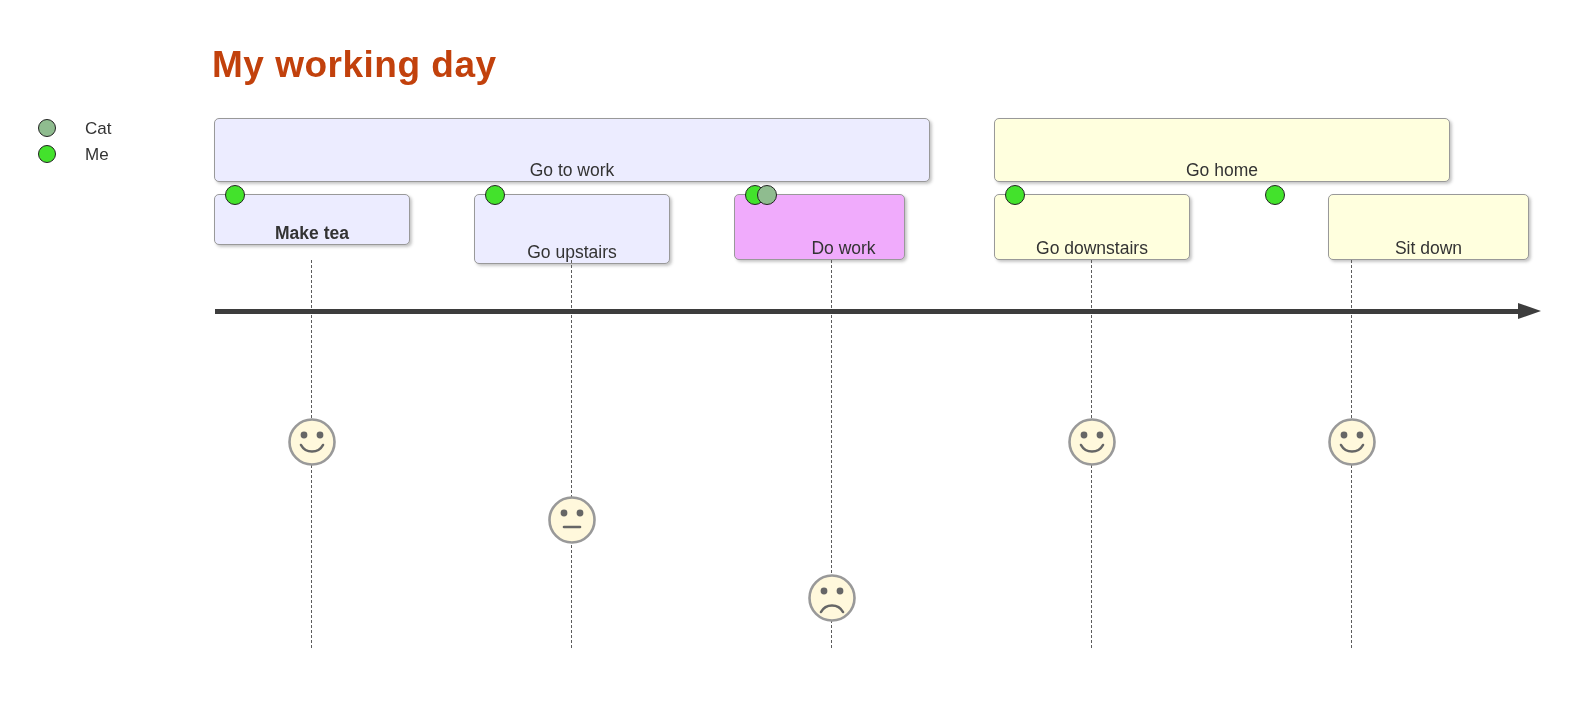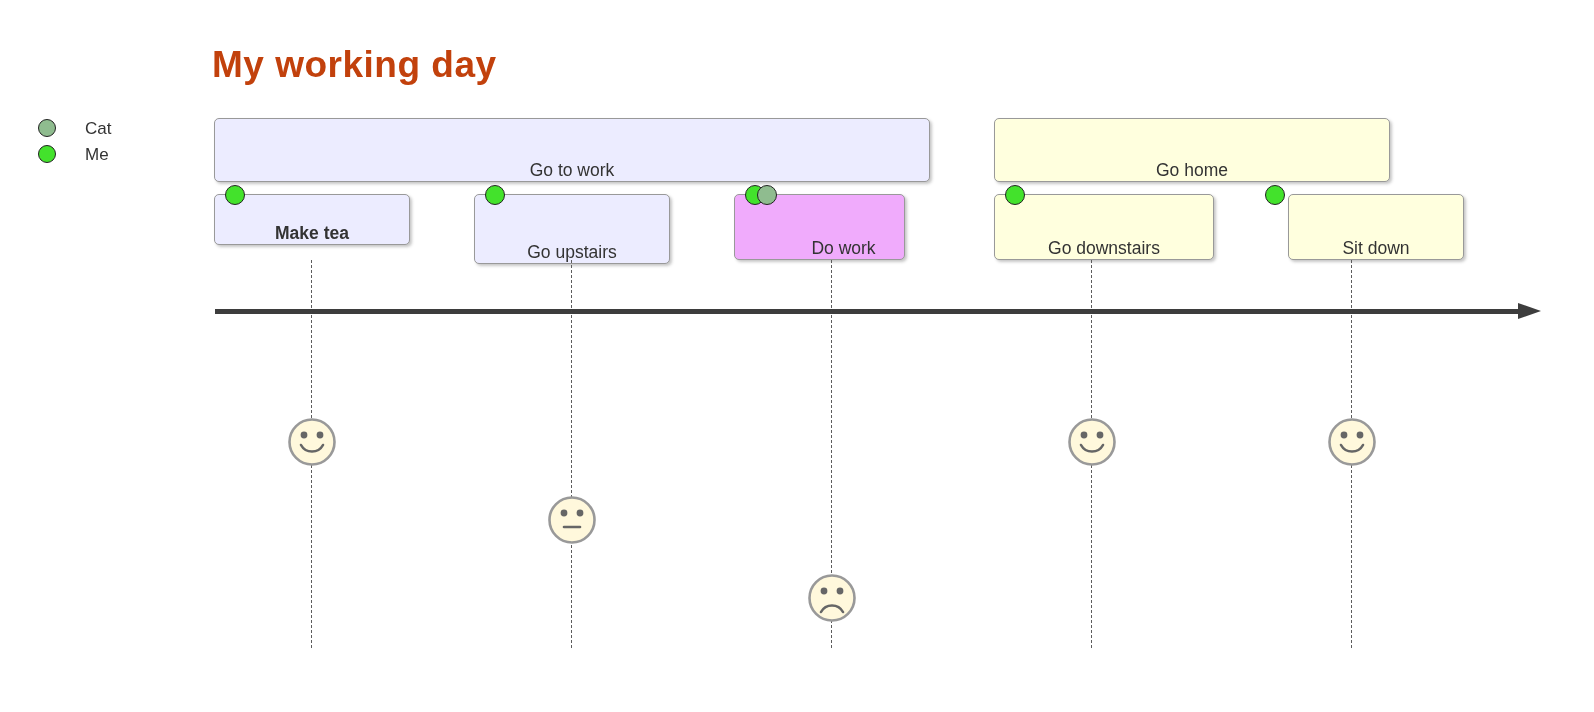--- a/index.html
+++ b/index.html
@@ -104,21 +104,21 @@
   </div>
       <div class="legend-item">
     <span class="legend-dot" style="background: rgb(67, 226, 44);"></span>
     <span class="legend-label">Me</span>
   </div>
     </div>
   <div id="layer-sections">
       <div class="box section-box" style="left: 214px; top: 118px; width: 716px; height: 64px; background: rgb(236, 236, 255);">
     <span>Go to work</span>
   </div>
-      <div class="box section-box" style="left: 994px; top: 118px; width: 396px; height: 64px; background: rgb(255, 255, 222);">
+      <div class="box section-box" style="left: 994px; top: 118px; width: 456px; height: 64px; background: rgb(255, 255, 222);">
     <span>Go home</span>
   </div>
     </div>
   <div id="layer-lines">
       <div class="dash-line" style="left: 311px; top: 260px; height: 388px;"></div>
       <div class="dash-line" style="left: 571px; top: 260px; height: 388px;"></div>
       <div class="dash-line" style="left: 831px; top: 260px; height: 388px;"></div>
       <div class="dash-line" style="left: 1091px; top: 260px; height: 388px;"></div>
       <div class="dash-line" style="left: 1351px; top: 260px; height: 388px;"></div>
     </div>
@@ -129,25 +129,25 @@
       <span class="task-actor-dot" style="left: 225px; top: 185px; background: rgb(67, 226, 44);"></span>
       <div class="box task-box" style="left: 474px; top: 194px; width: 196px; height: 70px; background: rgb(236, 236, 255);">
     <span>Go upstairs</span>
   </div>
       <span class="task-actor-dot" style="left: 485px; top: 185px; background: rgb(67, 226, 44);"></span>
       <div class="box task-box" style="left: 734px; top: 194px; width: 171px; height: 66px; background: #f0abfc; padding-left: 48px;">
     <span>Do work</span>
   </div>
       <span class="task-actor-dot" style="left: 745px; top: 185px; background: rgb(67, 226, 44);"></span>
       <span class="task-actor-dot" style="left: 757px; top: 185px; background: rgb(143, 188, 143);"></span>
-      <div class="box task-box" style="left: 994px; top: 194px; width: 220px; height: 66px; background: rgb(255, 255, 222);">
+      <div class="box task-box" style="left: 994px; top: 194px; width: 196px; height: 66px; background: rgb(255, 255, 222);">
     <span>Go downstairs</span>
   </div>
       <span class="task-actor-dot" style="left: 1005px; top: 185px; background: rgb(67, 226, 44);"></span>
-      <div class="box task-box" style="left: 1288px; top: 194px; width: 176px; height: 66px; background: rgb(255, 255, 222);">
+      <div class="box task-box" style="left: 1328px; top: 194px; width: 201px; height: 66px; background: rgb(255, 255, 222);">
     <span>Sit down</span>
   </div>
       <span class="task-actor-dot" style="left: 1265px; top: 185px; background: rgb(67, 226, 44);"></span>
     </div>
   <div class="axis-line" id="axis-line" style="left: 215px; top: 309px; width: 1303px;"></div>
   <div class="axis-arrowhead" id="axis-arrowhead" style="left: 1518px; top: 302.5px;"></div>
   <div id="layer-faces">
       <svg class="face" width="54" height="54" viewBox="-27 -27 54 54" style="left: 285px; top: 415px;">
     <circle class="face-bg" cx="0" cy="0" r="22.5" fill="#FFF8DC"></circle>
     <circle class="eye" cx="-8" cy="-7" r="3.4"></circle>

